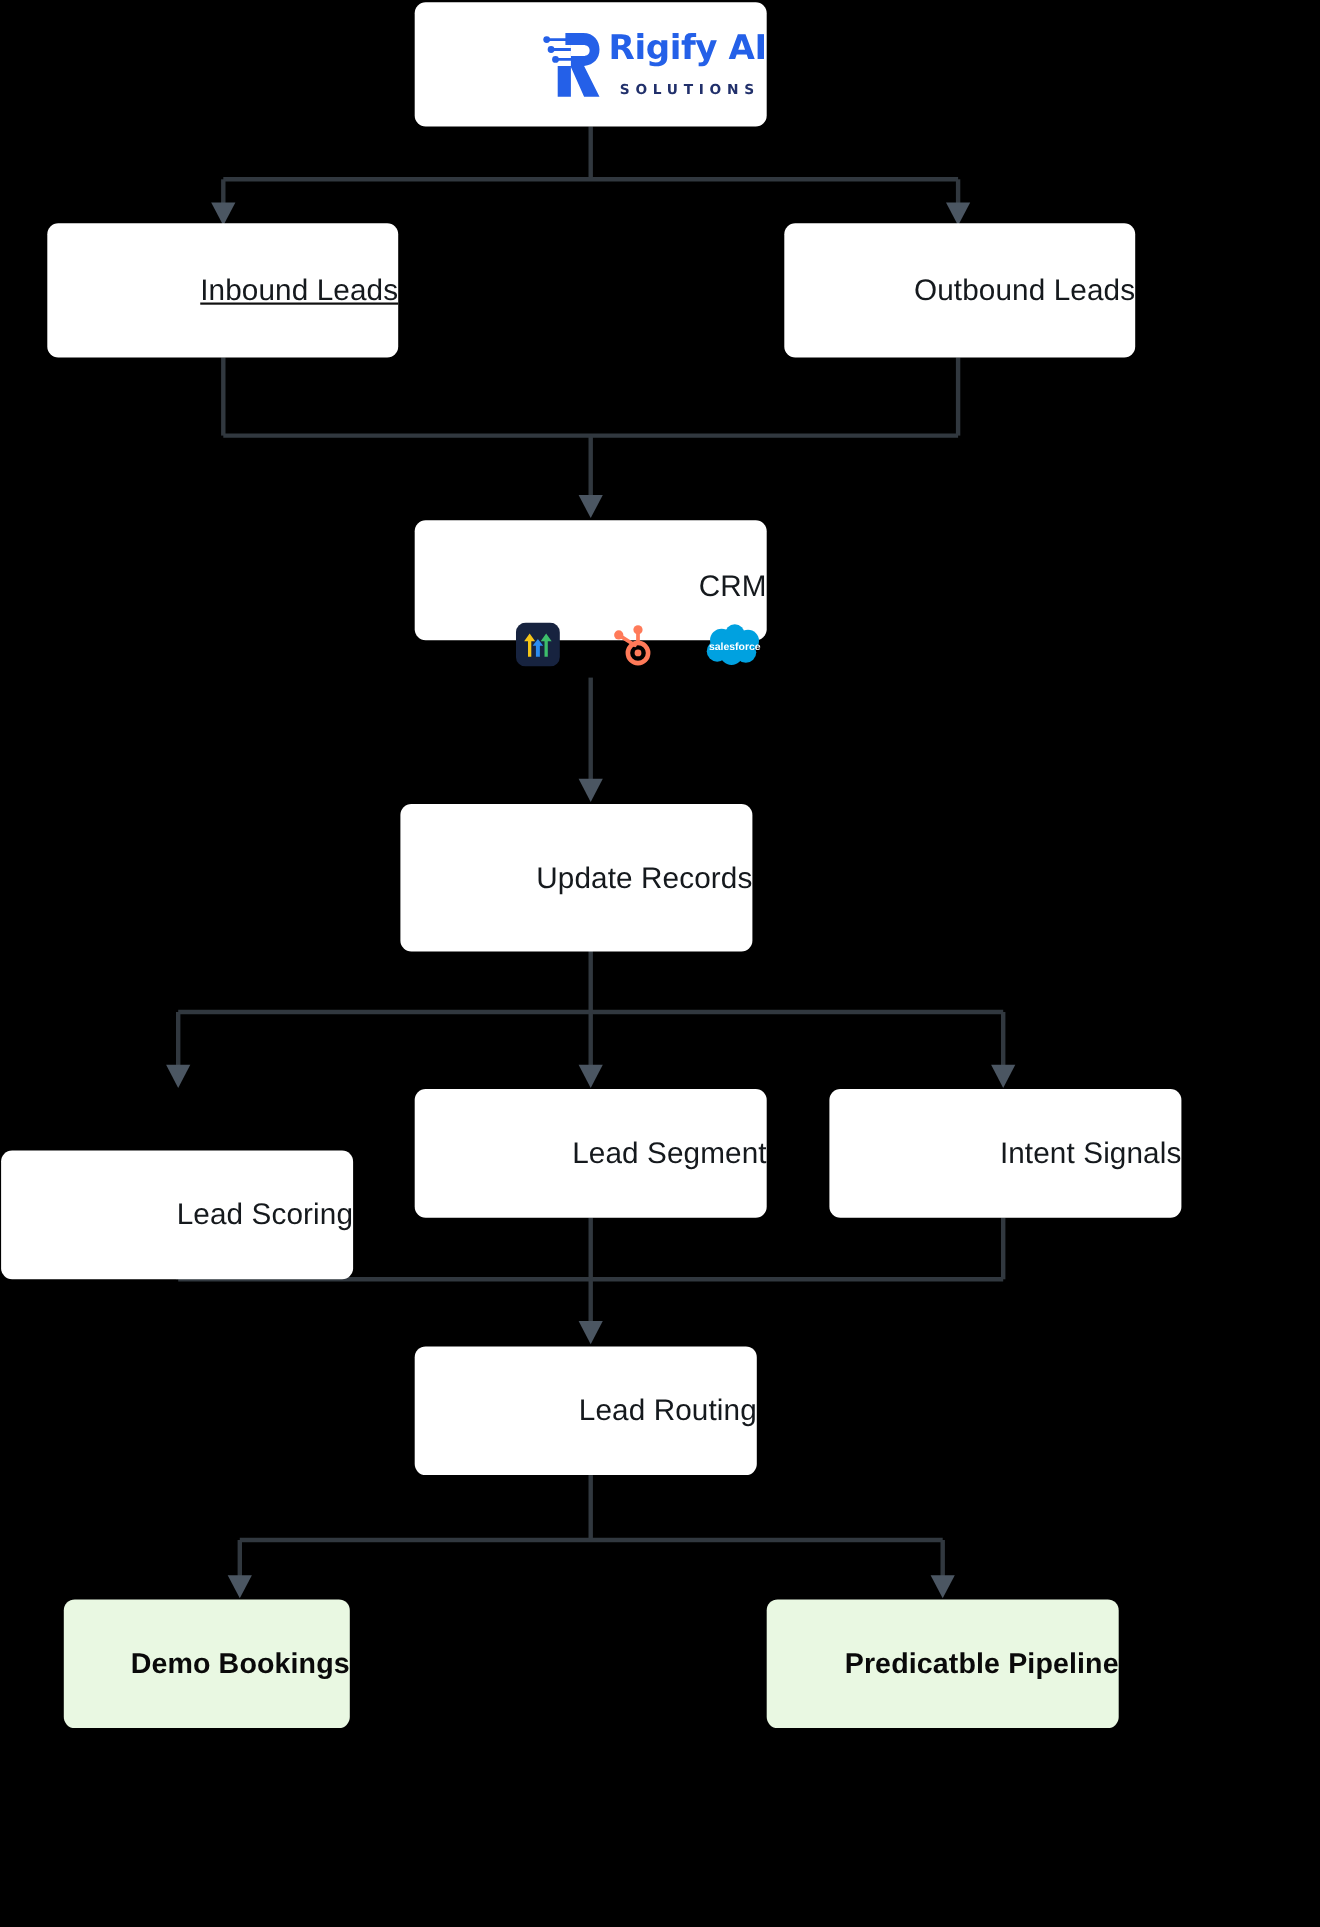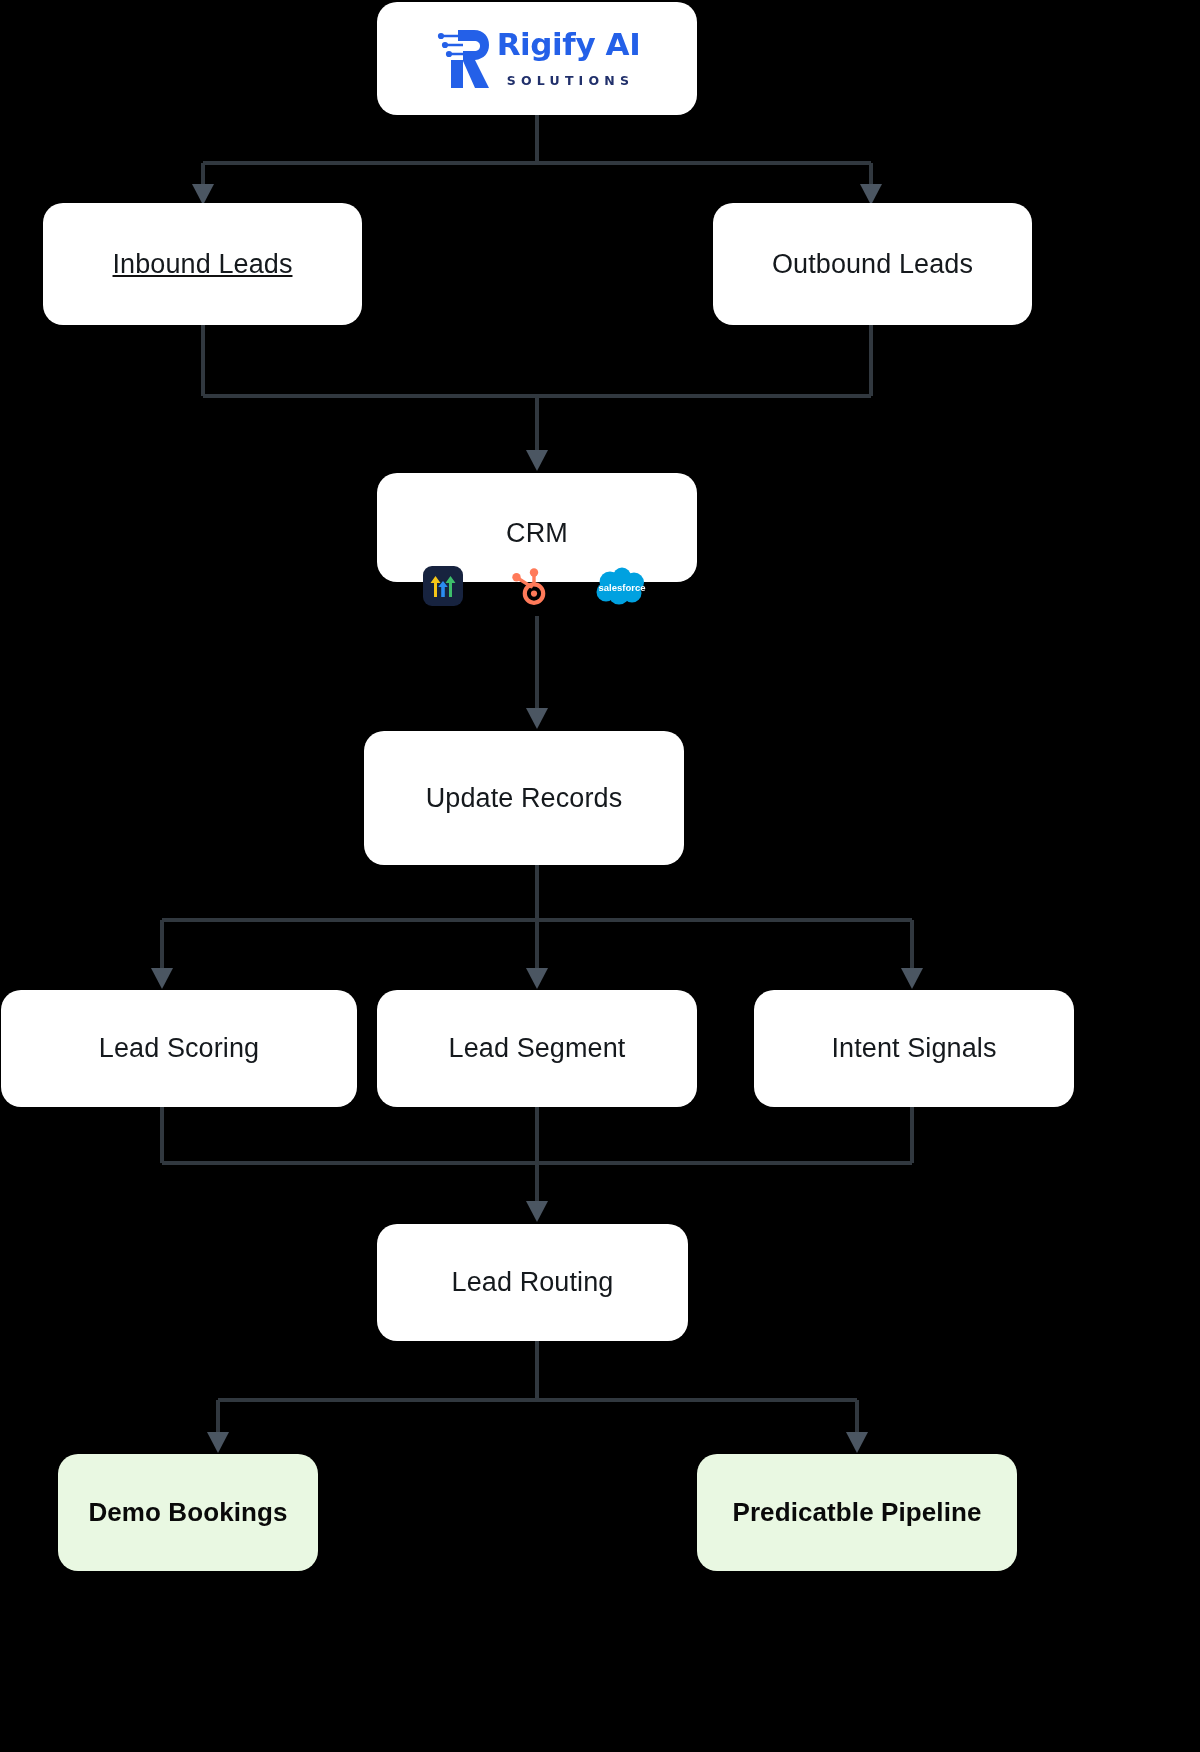--- a/index.html
+++ b/index.html
@@ -41,24 +41,24 @@
   }
   .edge-head {
     fill: #4b5662;
     stroke: none;
   }
 
   
   .node {
     position: absolute;
     background: #ffffff;
-    border-radius: 20px;
+    border-radius: 10px;
     display: flex;
     flex-direction: column;
-    align-items: center;
+    align-items: flex-end;
     justify-content: center;
     color: #111111;
     z-index: 5;
   }
   .node-label {
     font-size: 27px;
     font-weight: 400;
     color: #15191d;
     letter-spacing: 0.1px;
     line-height: 1.2;
@@ -128,21 +128,21 @@
     justify-content: center;
     gap: 44px;
     margin-top: 16px;
   }
   .crm-icon { display: block; }
 
   
   #update-node { left: 364px; top: 731px; width: 320px; height: 134px; }
 
   
-  #scoring-node { left: 1px;   top: 990px; width: 356px; height: 117px; }
+  #scoring-node { left: 1px;   top: 1046px; width: 320px; height: 117px; }
   #segment-node { left: 377px; top: 990px; width: 320px; height: 117px; }
   #intent-node  { left: 754px; top: 990px; width: 320px; height: 117px; }
 
   
   #routing-node { left: 377px; top: 1224px; width: 311px; height: 117px; }
 
   
   #demo-node     { left: 58px;  top: 1454px; width: 260px; height: 117px; }
   #pipeline-node { left: 697px; top: 1454px; width: 320px; height: 117px; }
 </style>

